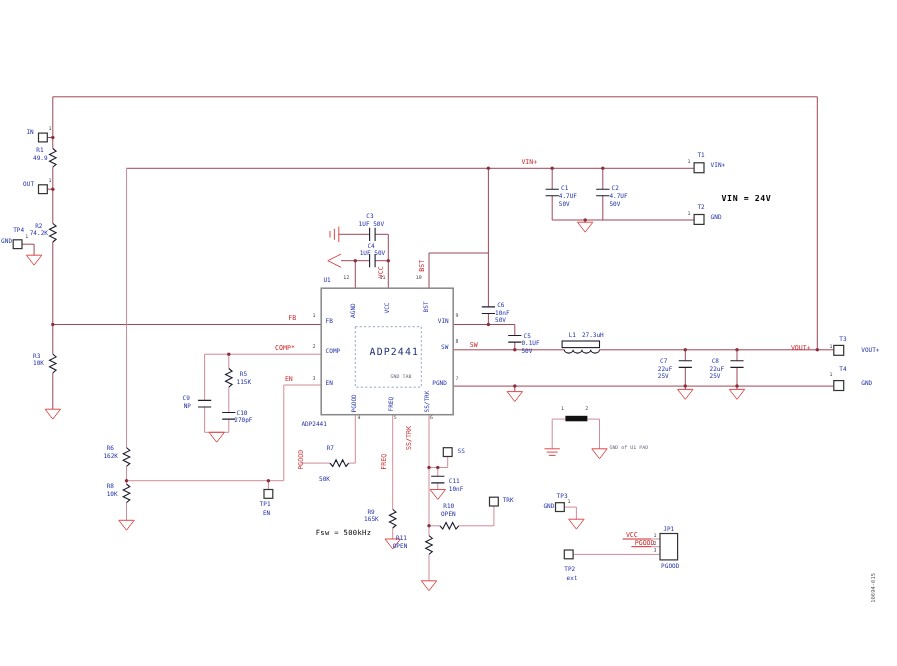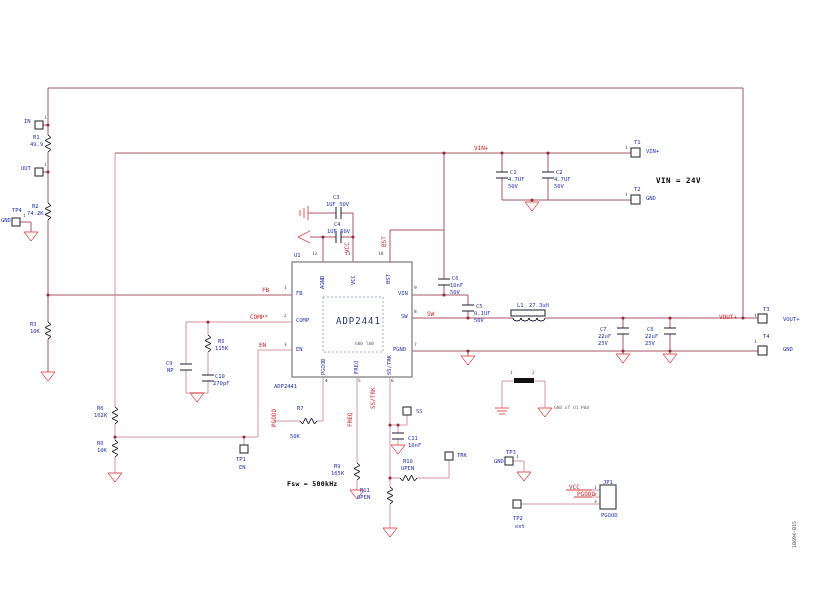--- a/index.html
+++ b/index.html
@@ -4,21 +4,21 @@
 <style>
   html,body{margin:0;padding:0;background:#fff;}
   #board{position:relative;width:815px;height:605px;background:#ffffff;overflow:hidden;
          font-family:"DejaVu Sans Mono","Liberation Mono",monospace;}
   svg{position:absolute;left:0;top:0;}
   .labels span{position:absolute;white-space:nowrap;line-height:1;}
   .lb{font-size:5.5px;color:#2233aa;}
   .red{font-size:6px;color:#cc2529;}
   .pin{font-size:4.5px;color:#444;}
   .ann{font-size:7.5px;font-weight:bold;color:#000;letter-spacing:.5px;}
-  .ann2{font-size:6.5px;font-weight:bold;color:#000;letter-spacing:.3px;}
+  .ann2{font-size:6.5px;font-weight:normal;color:#000;letter-spacing:.3px;}
   .tiny{font-size:4.5px;color:#667;}
   .icname{font-size:5.5px;color:#2233aa;}
   .icbig{font-size:9px;color:#223377;letter-spacing:1px;}
   .fig{font-size:5px;color:#555;}
   .rot{transform:rotate(-90deg);transform-origin:0 0;}
   .w{stroke:#9e4455;stroke-width:0.9;fill:none;}
   .w2{stroke:#d08a98;stroke-width:0.9;fill:none;}
   .rw{stroke:#cc2529;stroke-width:0.9;fill:none;}
   .cmp{stroke:#1d1d2e;stroke-width:1;fill:none;}
   .gnd{stroke:#e04848;stroke-width:0.9;fill:none;}

